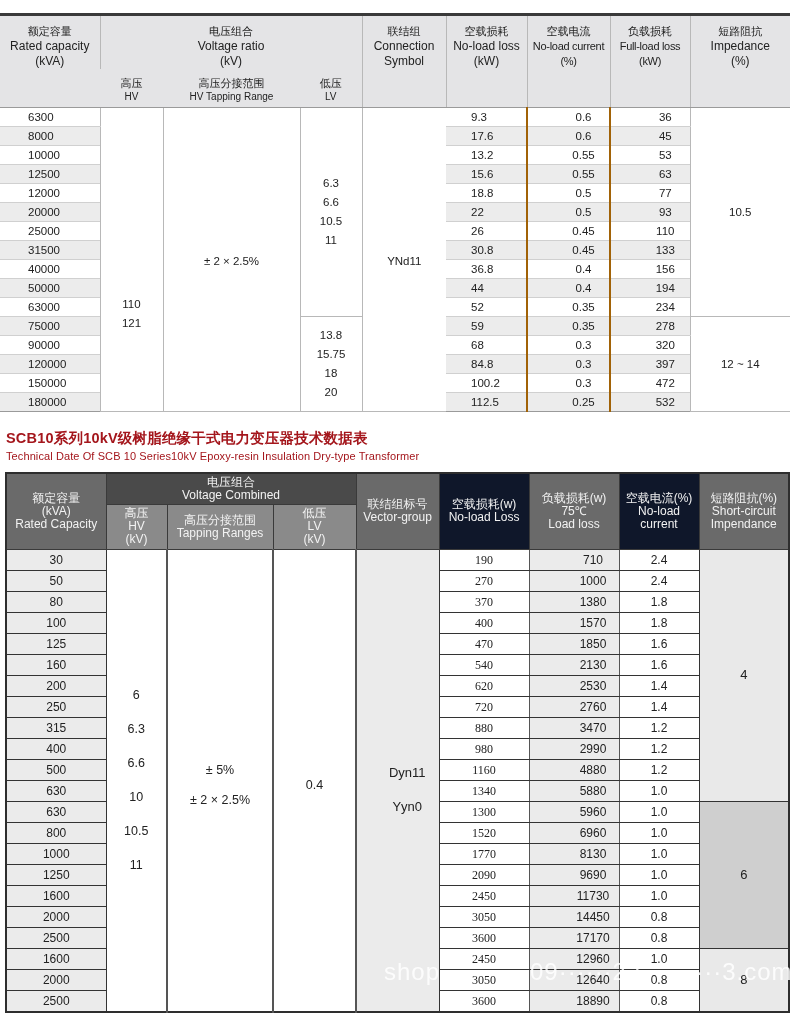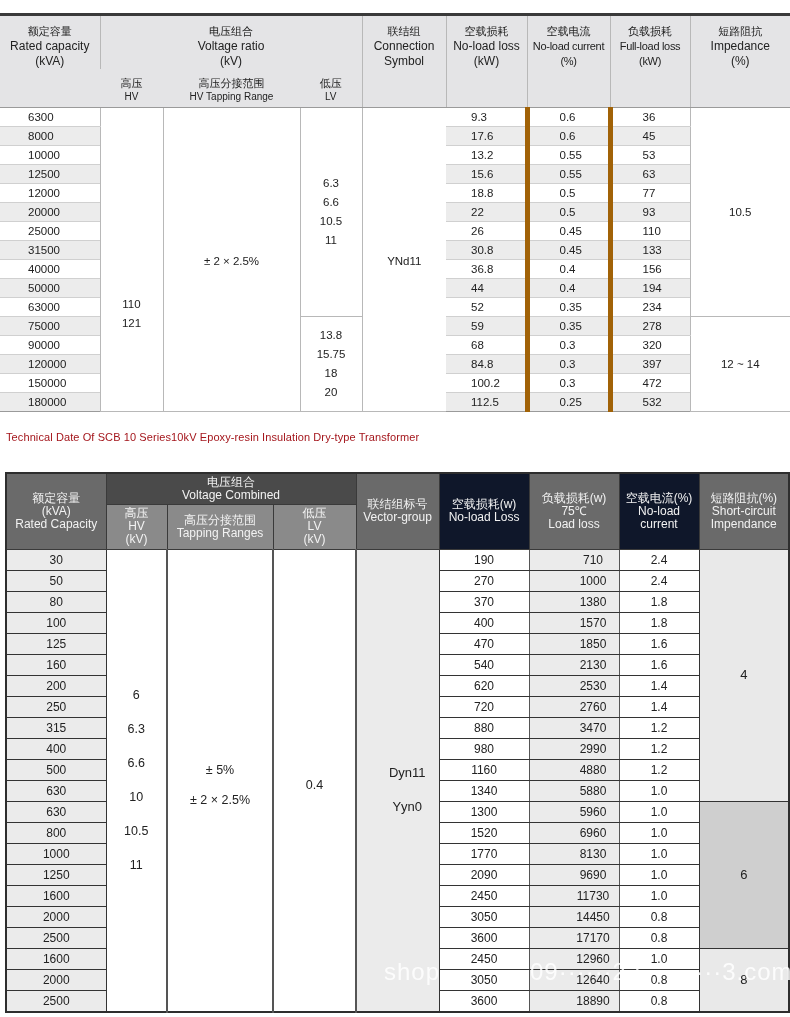--- a/index.html
+++ b/index.html
@@ -13,21 +13,21 @@
   #t1 th:first-child { border-left: none; }
   #t1 .hd { font-size: 12px; line-height: 15px; padding-top: 8px; text-align: center; }
   #t1 .hd .zh { font-size: 11px; display: block; }
   #t1 .hd .en { display: block; }
   #t1 .hd.sm .en { font-size: 11px; letter-spacing: -0.3px; }
   #t1 .sub { font-size: 10px; line-height: 14px; text-align: center; vertical-align: bottom; padding-bottom: 3px; }
   #t1 .sub .zh { display: block; font-size: 11px; }
   #t1 td { font-size: 11.5px; height: 19px; line-height: 18px; border-bottom: 1px solid #d0d0d0; padding: 0; }
   #t1 td.cap { padding-left: 28px; }
   #t1 tr.odd td.cap, #t1 tr.odd td.stripe { background: #ececec; }
-  #t1 td.vl { border-left: 5px solid #a16207; }
+  #t1 td.vl { border-left: 2px solid #a16207; text-align: center; }
   #t1 td.num { padding-left: 25px; }
   #t1 td.num2 { padding-left: 30px; }
   #t1 td.num3 { padding-left: 30px; }
   #t1 td.merge { text-align: center; vertical-align: middle; background: #fff; border-left: 1px solid #b8b8b8; border-bottom: 1px solid #b8b8b8; }
   #t1 td.merge div { line-height: 19px; }
   #t1 tr.last td { border-bottom: 1px solid #9a9a9a; }
 
   
   #title2 { position: absolute; left: 6px; top: 429px; }
   #title2 .zh { font-size: 14.5px; font-weight: bold; color: #a4161c; letter-spacing: 0.2px; }
@@ -36,21 +36,21 @@
   
   #t2 { position: absolute; left: 5px; top: 472px; width: 783px; border-collapse: collapse; table-layout: fixed; border: 2px solid #2e2e2e; }
   #t2 th { font-weight: normal; color: #f2f2f2; text-align: center; vertical-align: middle; border: 1px solid #3a3a3a; font-size: 12px; line-height: 13px; }
   #t2 th.dark { background: #6a6a6a; }
   #t2 th.darker { background: #4a4a4a; }
   #t2 th.mid { background: #8a8a8a; }
   #t2 th.light { background: #0f172a; }
   #t2 th .zh { display: block; font-size: 12px; }
   #t2 td { height: 20.4px; font-size: 12px; text-align: center; padding: 0; line-height: 20px; color: #222; border-bottom: 1px solid #333; }
   #t2 td.cap { background: #ebebeb; border-right: 1px solid #333; }
-  #t2 td.nl { background: #fff; border-left: 1px solid #333; }
+  #t2 td.nl { background: #fff; border-left: 1px solid #333; font-family: Liberation Serif, serif; }
   #t2 td.ll { background: #ebebeb; border-left: 1px solid #555; padding-left: 38px; }
   #t2 td.nc { background: #fff; border-left: 1px solid #555; border-right: 1px solid #333; }
   #t2 td.mcell { vertical-align: middle; border-left: 1px solid #555; border-bottom: none; }
   #t2 td.m-white { background: #fff; }
   #t2 td.m-grey { background: #ebebeb; }
   #t2 td.imp { border-left: 1px solid #333; border-bottom: 1px solid #333; vertical-align: middle; font-size: 13px; }
   #t2 td.imp.a { background: #e9e9e9; }
   #t2 td.imp.b { background: #cfcfcf; }
   #t2 td.imp.c { background: #e9e9e9; border-bottom: none; }
   #t2 .stack div { line-height: 34px; font-size: 12.5px; }
@@ -239,20 +239,21 @@
       <tr class="odd last">
         <td class="cap">180000</td>
         <td class="num stripe">112.5</td>
         <td class="num2 stripe vl">0.25</td>
         <td class="num3 stripe vl">532</td>
       </tr>
     </tbody>
 </table>
 
 <div id="title2">
+  <div class="zh">SCB10系列10kV级树脂绝缘干式电力变压器技术数据表</div>
   <div class="en">Technical Date Of SCB 10 Series10kV Epoxy-resin Insulation Dry-type Transformer</div>
 </div>
 
 <table id="t2">
   <colgroup>
     <col style="width:100px">
       <col style="width:61px">
       <col style="width:106px">
       <col style="width:83px">
     <col style="width:83px">

